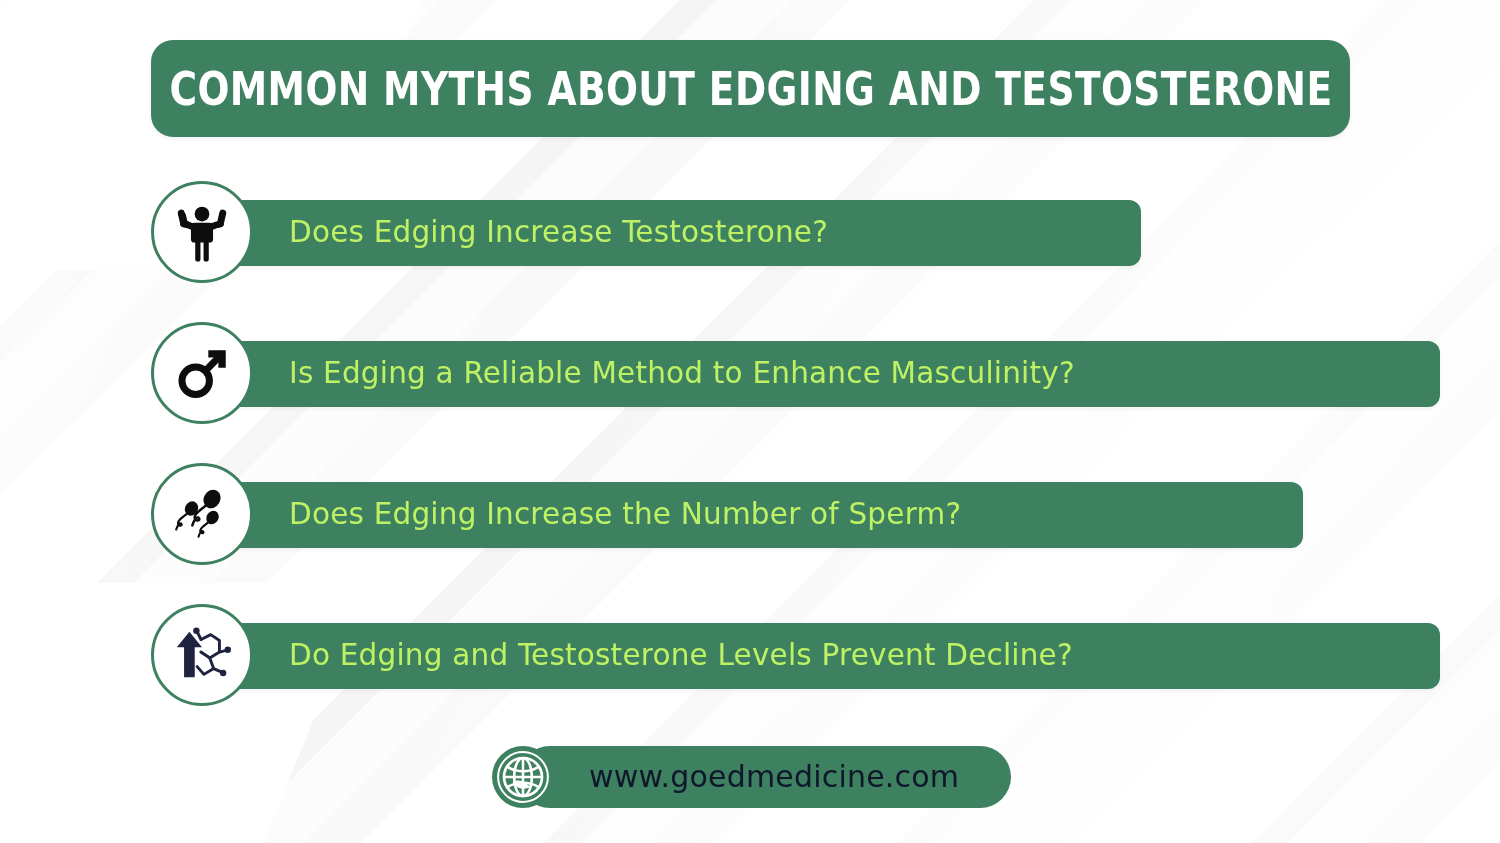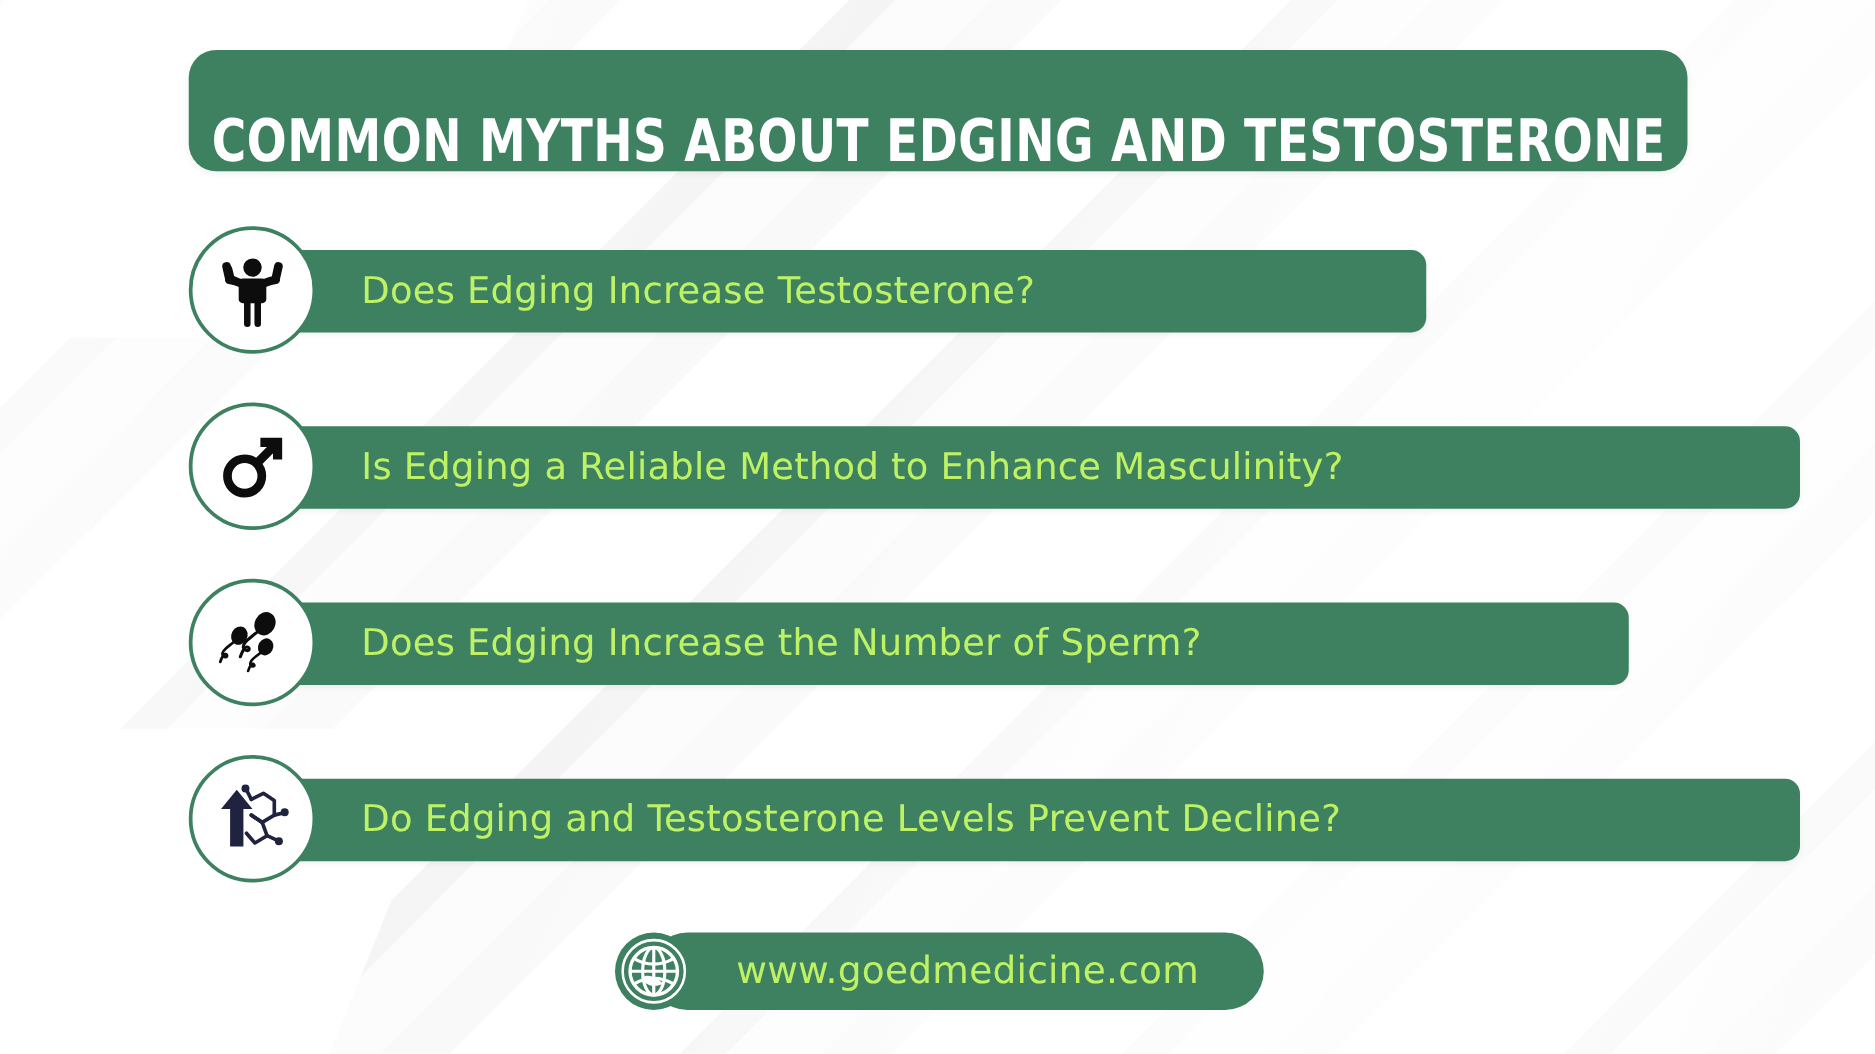--- a/index.html
+++ b/index.html
@@ -64,21 +64,21 @@
   
   .title-bar {
     position: absolute;
     left: 151px;
     top: 40px;
     width: 1199px;
     height: 97px;
     background: #3d8160;
     border-radius: 22px;
     display: flex;
-    align-items: flex-end;
+    align-items: center;
     justify-content: center;
     box-shadow: 0 2px 5px rgba(0,0,0,0.06);
   }
   .title-text {
     color: #ffffff;
     font-family: "DejaVu Sans", sans-serif;
     font-weight: 700;
     font-size: 47px;
     letter-spacing: 0.5px;
     line-height: 1;
@@ -162,21 +162,21 @@
     top: 0;
     width: 492px;
     height: 62px;
     background: #3d8160;
     border-radius: 31px;
     display: flex;
     align-items: center;
     z-index: 1;
   }
   .footer-text {
-    color: #bef264;
+    color: #0f172a;
     font-family: "DejaVu Sans", sans-serif;
     font-weight: 400;
     font-size: 30px;
     line-height: 1;
     white-space: nowrap;
     padding-left: 70px;
     letter-spacing: 0.2px;
   }
   .footer-globe {
     position: absolute;

